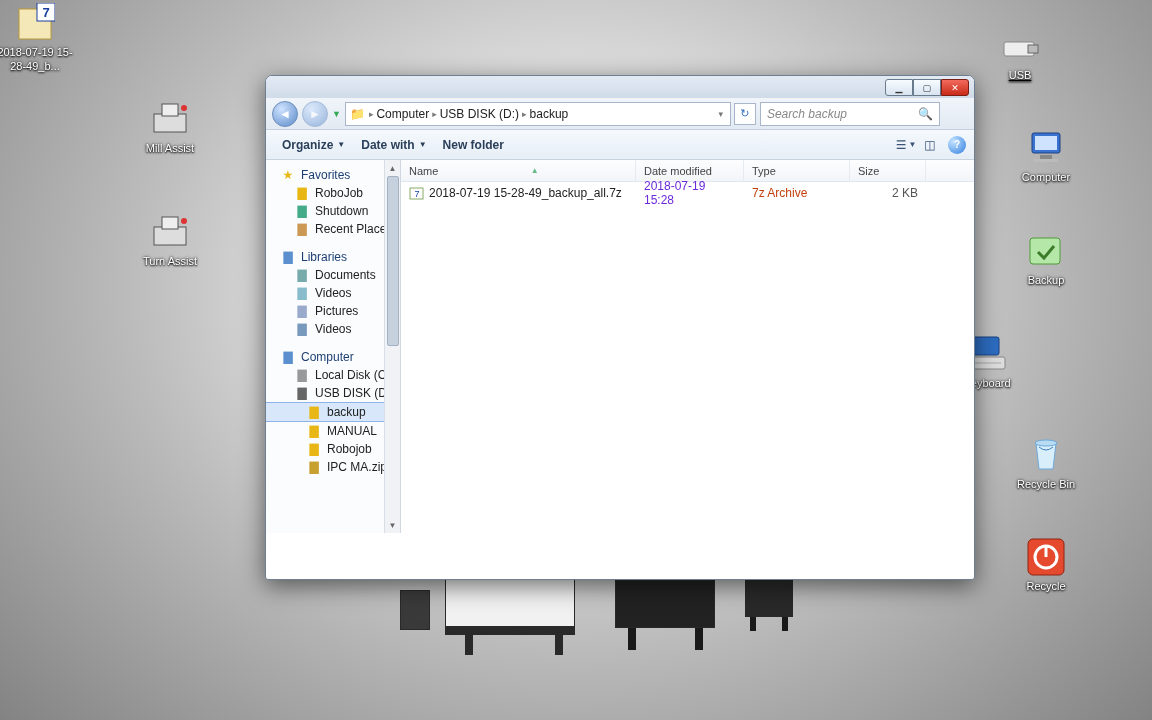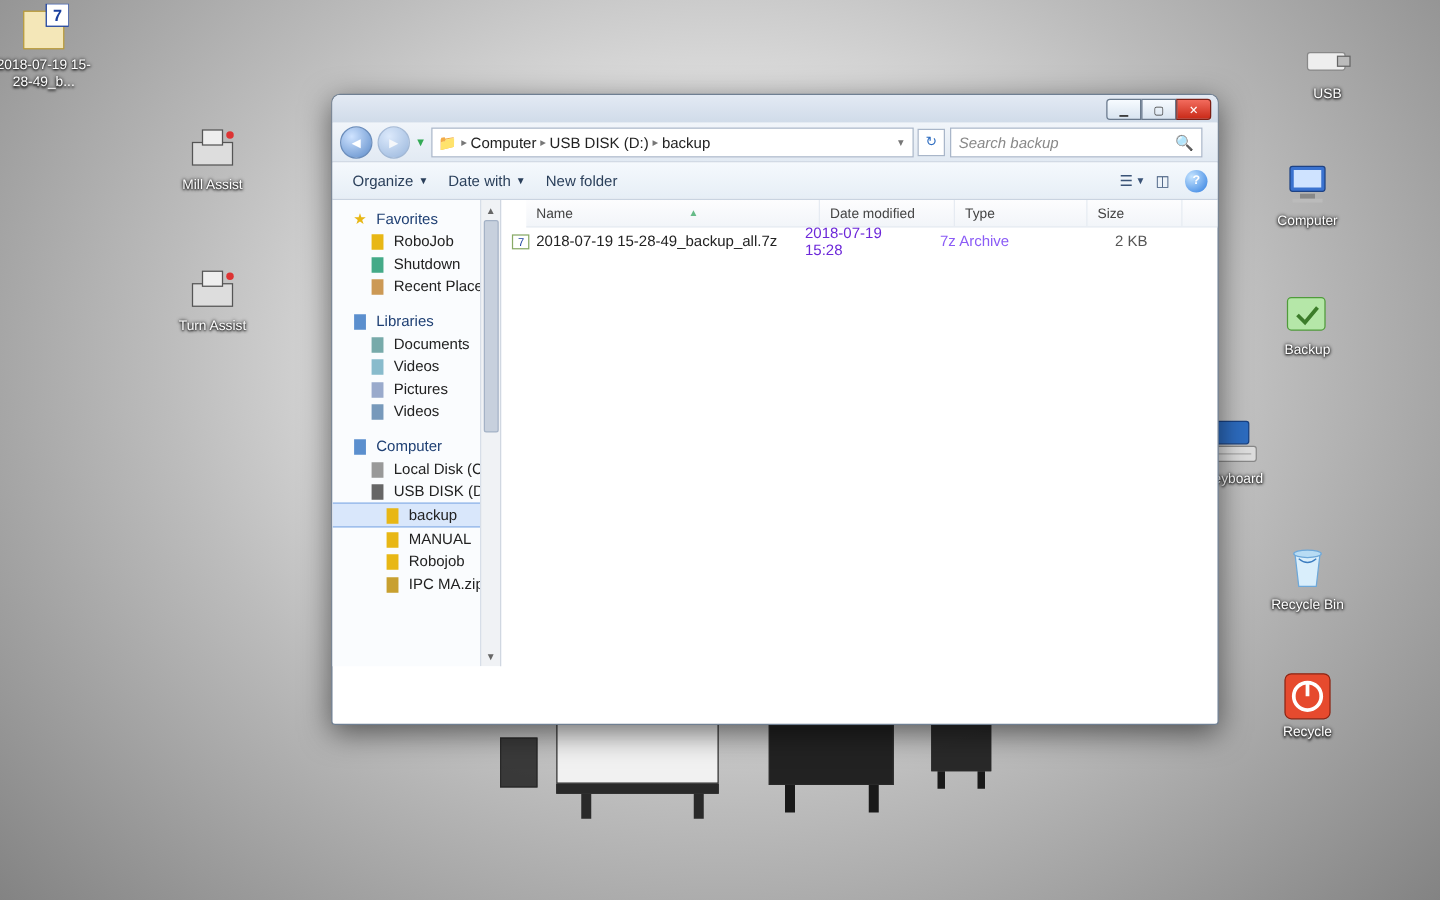--- a/index.html
+++ b/index.html
@@ -28,43 +28,43 @@
   .winbtn:first-child{border-top-left-radius:3px;border-bottom-left-radius:3px;}
   .winbtn:last-child{border-top-right-radius:3px;border-bottom-right-radius:3px;}
 
   .navrow { height:32px; display:flex; align-items:center; gap:4px; padding:0 6px; background:linear-gradient(#f1f5fa,#e2eaf3); border-bottom:1px solid #c5cfdd; }
   .navbtn { width:26px; height:26px; border-radius:50%; border:1px solid #6b8dbb; background:radial-gradient(circle at 35% 30%, #cfe3ff, #5c8bc9); display:flex;align-items:center;justify-content:center;color:#fff;font-size:12px; }
   .navbtn.fwd{opacity:.55;}
   .brdrop{font-size:9px;color:#3a5;}
   .breadcrumb{ flex:1; height:24px; border:1px solid #a9b6c9; background:#fff; display:flex; align-items:center; font-size:12px; color:#222; padding:0 4px; max-width:386px;}
   .breadcrumb .chev{color:#777;margin:0 3px;font-size:9px;}
   .refresh{width:22px;height:22px;border:1px solid #a9b6c9;background:#fff;display:flex;align-items:center;justify-content:center;color:#2d6cc0;font-size:11px;margin-left:-1px;}
-  .search{ width:202px; height:24px; border:1px solid #a9b6c9; background:#fff; display:flex; align-items:center; padding:0 6px; font-size:12px; color:#888; font-style:italic; position:relative; }
+  .search{ width:180px; height:24px; border:1px solid #a9b6c9; background:#fff; display:flex; align-items:center; padding:0 6px; font-size:12px; color:#888; font-style:italic; position:relative; }
   .search .mag{position:absolute;right:6px;color:#2d6cc0;font-style:normal;}
 
   .toolbar{ height:30px; background:linear-gradient(#f5f9fd,#e6eef6); border-bottom:1px solid #c9d3e0; display:flex; align-items:center; padding:0 8px; font-size:12px; color:#2a3f5a; }
-  .toolbar .titem{padding:4px 8px;display:flex;align-items:center;gap:4px;}
+  .toolbar .titem{padding:4px 8px;display:flex;align-items:center;gap:4px;font-weight:bold;}
   .toolbar .spacer{flex:1;}
   .tbtn{width:24px;height:22px;border:1px solid transparent;display:flex;align-items:center;justify-content:center;color:#3a5377;font-size:12px;}
   .helpbtn{width:18px;height:18px;border-radius:50%;background:radial-gradient(circle at 30% 30%,#c5e4ff,#2e7de0);color:#fff;font-weight:bold;font-size:10px;display:flex;align-items:center;justify-content:center;margin-left:6px;}
 
   .body{display:flex; height:calc(100% - 22px - 32px - 30px - 46px);}
   .navpane{ width:135px; border-right:1px solid #d0d7e1; overflow:hidden; background:#fafcfe; font-size:12px; padding-top:6px; position:relative;}
   .nav-scrollbar{position:absolute;right:0;top:0;bottom:0;width:16px;background:#f0f2f5;border-left:1px solid #d7dee8;display:flex;flex-direction:column;align-items:center;}
   .nav-scrollbar .ar{height:16px;width:100%;display:flex;align-items:center;justify-content:center;color:#666;font-size:8px;}
   .nav-scrollbar .thumb{width:12px;background:#c7d0dd;border:1px solid #a4b2c6;border-radius:2px;}
   .navgroup{margin-bottom:10px;}
   .navhdr{display:flex;align-items:center;gap:5px;padding:2px 4px 2px 14px;color:#1e3f73;}
   .navitem{display:flex;align-items:center;gap:5px;padding:2px 4px 2px 28px;color:#222;}
   .navitem2{padding-left:40px;}
   .navitem.sel{background:#d9e7fb;border:1px solid #8db3e8;border-left:none;border-right:none;}
   .ico{width:16px;height:14px;display:inline-flex;align-items:center;justify-content:center;font-size:12px;}
 
   .filearea{flex:1; display:flex; flex-direction:column;}
-  .colhdr{height:22px; border-bottom:1px solid #e1e7ef; display:flex; align-items:center; font-size:11px; color:#444; background:linear-gradient(#fdfdfe,#f2f5f9);margin-left:20px;}
+  .colhdr{height:22px; border-bottom:1px solid #e1e7ef; display:flex; align-items:center; font-size:11px; color:#444; background:linear-gradient(#fdfdfe,#f2f5f9);}
   .col{padding:0 8px; border-right:1px solid #e6ebf2; height:100%; display:flex; align-items:center; gap:4px;}
   .filelist{flex:1; font-size:12px; color:#222;}
   .filerow{display:flex; align-items:center; height:22px;}
   .cell{padding:0 8px;}
   .empty-click{flex:1;}
 
   .details{height:46px; border-top:1px solid #d0d7e1; background:linear-gradient(#f8fbfe,#eef4fa); display:flex; align-items:center; padding:0 12px; font-size:12px; color:#3a4b62; gap:16px;}
   .details .foldericon{width:40px;height:34px;}
 
   
@@ -119,21 +119,21 @@
   <div class="glyph">
     <svg width="44" height="38">
         <rect x="6" y="14" width="32" height="18" fill="#ddd" stroke="#555"></rect>
         <rect x="14" y="4" width="16" height="12" fill="#eee" stroke="#555"></rect>
         <circle cx="36" cy="8" r="3" fill="#d33"></circle>
       </svg>
   </div>
   <div class="label">Turn Assist</div>
 </div>
 
-<div class="desktop-icon" style="left:1022px;top:26px;">
+<div class="desktop-icon" style="left:980px;top:26px;text-decoration:underline;">
   <div class="glyph">
     <svg width="44" height="36">
         <rect x="6" y="14" width="30" height="14" rx="2" fill="#eee" stroke="#888"></rect>
         <rect x="30" y="17" width="10" height="8" fill="#bbb" stroke="#666"></rect>
       </svg>
   </div>
   <div class="label">USB</div>
 </div>
 <div class="desktop-icon" style="left:1006px;top:128px;">
   <div class="glyph">
@@ -337,21 +337,21 @@
           <div class="cell" style="width:235px;display:flex;align-items:center;gap:4px;">
             <span class="ico">
                 <svg width="16" height="14">
                   <rect x="1" y="2" width="13" height="11" fill="#fff" stroke="#8a6"></rect>
                   <text x="8" y="11" font-size="9" text-anchor="middle" fill="#1a3f9e">7</text>
                 </svg>
               </span>
             <span>2018-07-19 15-28-49_backup_all.7z</span>
           </div>
           <div class="cell" style="width:108px;color:#6d28d9;">2018-07-19 15:28</div>
-          <div class="cell" style="width:106px;color:#8b5cf6;">7z Archive</div>
+          <div class="cell" style="width:106px;color:#c2410c;">7z Archive</div>
           <div class="cell" style="width:76px;text-align:right;color:#555;">2 KB</div>
         </div>
         <div class="empty-click"></div>
       </div>
     </div>
   </div>
 
 </div>
 
 </body></html>

